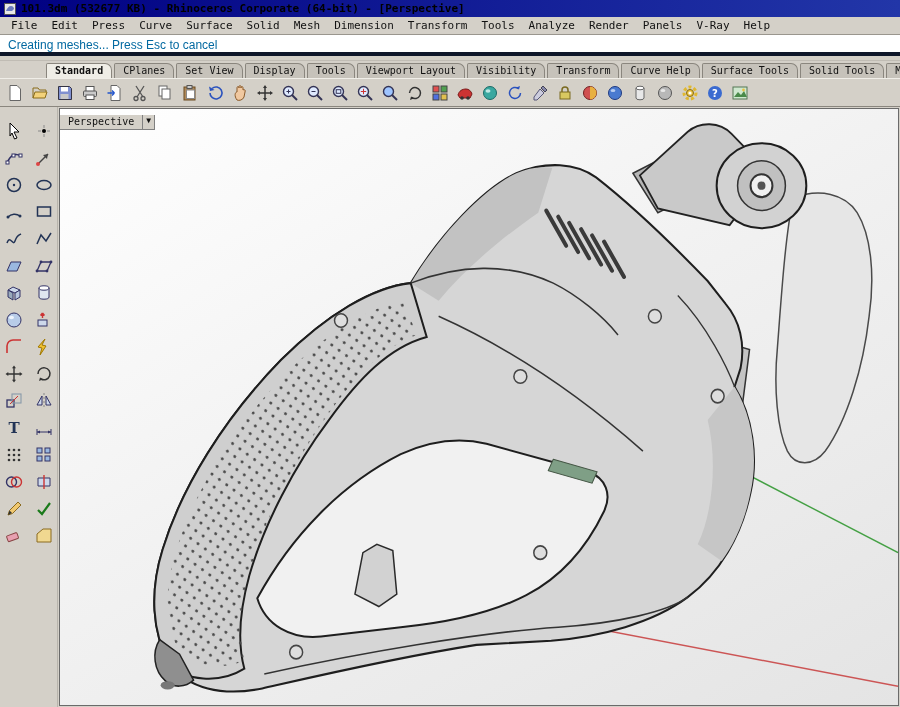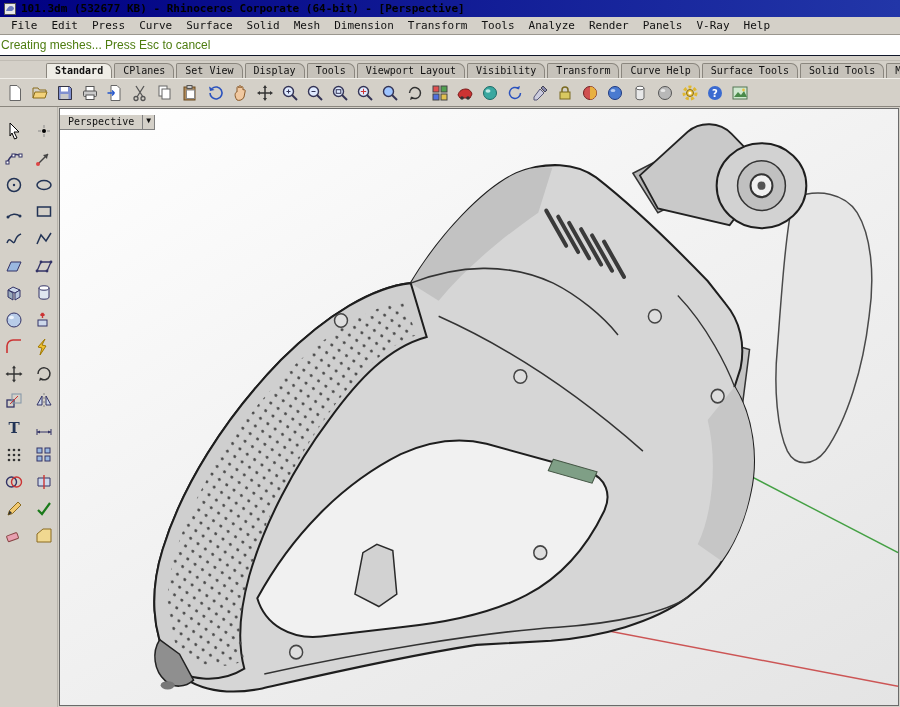--- a/index.html
+++ b/index.html
@@ -14,22 +14,22 @@
     font:bold 11px "DejaVu Sans Mono", monospace; flex:0 0 17px; }
   .app-icon { width:12px; height:12px; flex:0 0 12px; }
 
   
   .menu-bar { height:18px; flex:0 0 18px; background:#d4d0c8; display:flex; align-items:center;
     padding:0 4px; font:11px "DejaVu Sans Mono", monospace; color:#111;
     border-bottom:1px solid #9a968e; }
   .mi { padding:1px 7px; cursor:default; }
 
   
-  .history-row { height:21px; flex:0 0 21px; background:#fff; border-bottom:1px solid #0f172a;
-    font:12px "Liberation Sans", sans-serif; color:#4d7c0f; padding:3px 1px; }
+  .history-row { height:21px; flex:0 0 21px; background:#fff; border-bottom:4px solid #0f172a;
+    font:12px "Liberation Sans", sans-serif; color:#0369a1; padding:3px 8px; }
   .command-row { height:23px; flex:0 0 23px; background:#fff; border-bottom:1px solid #808080;
     font:12px "Liberation Sans", sans-serif; color:#000; padding:4px 5px; display:flex; align-items:center; }
   .caret { display:inline-block; width:1px; height:13px; background:#000; margin-left:3px; }
 
   .dock-strip { height:5px; flex:0 0 5px; background:#d4d0c8; border-bottom:1px solid #c0bcb4; }
 
   
   .tab-row { height:17px; flex:0 0 17px; background:#d4d0c8; display:flex; align-items:flex-end;
     padding:0 0 0 6px; font:10px "DejaVu Sans Mono", monospace; color:#111;margin-left:40px; }
   .tab { border:1px solid #8a867e; border-bottom:none; background:#c6c2ba;

